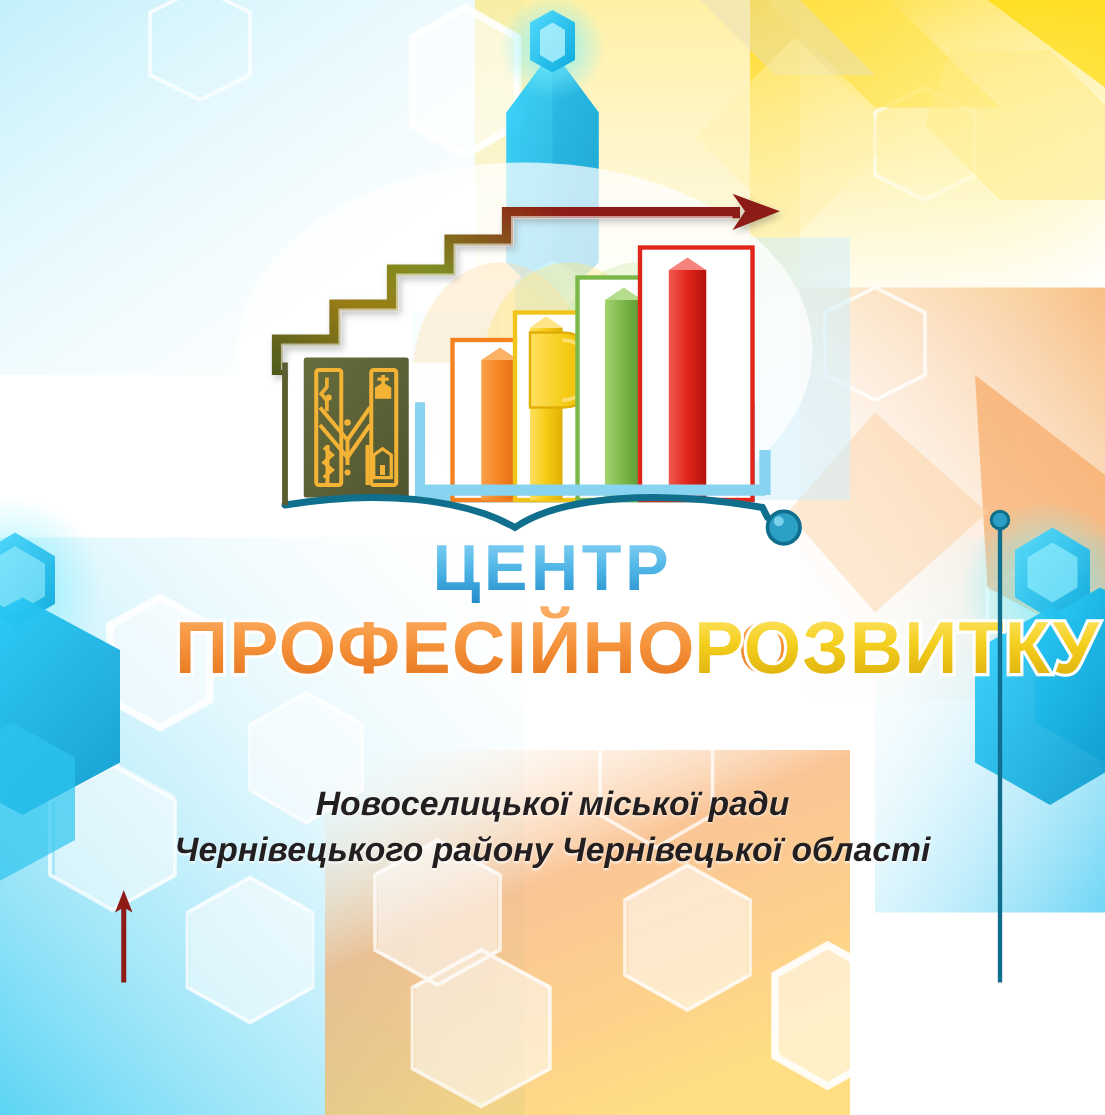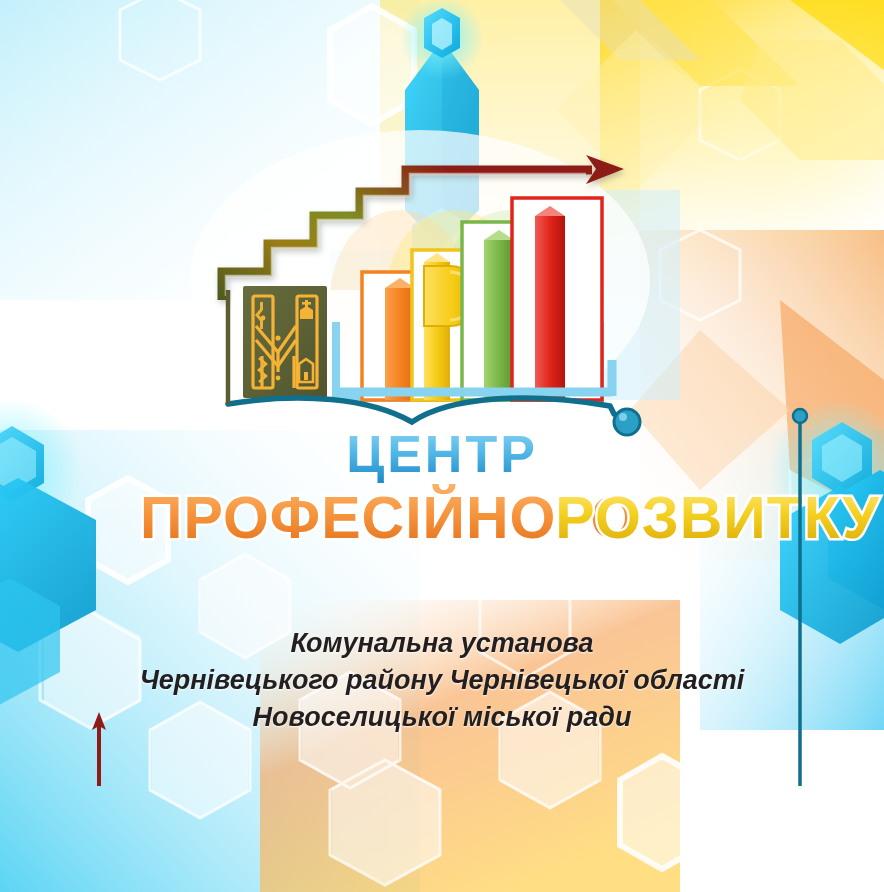--- a/index.html
+++ b/index.html
@@ -361,23 +361,22 @@
         </defs>
         <text x="140" y="52" font-family="'Liberation Sans',sans-serif" font-size="59" font-weight="bold" letter-spacing="1" fill="url(#cOrange)" stroke="#ffffff" stroke-width="5" paint-order="stroke">ПРОФЕСІЙНОГО</text>
         <text x="880" y="52" text-anchor="end" font-family="'Liberation Sans',sans-serif" font-size="59" font-weight="bold" letter-spacing="1" fill="url(#cYellow)" stroke="#ffffff" stroke-width="5" paint-order="stroke">РОЗВИТКУ</text>
       </svg>
     </span>
 
 
   </div>
 
   <div id="subtitle">
-    <span class="s-line">Комунальна установа</span>
+    <span class="s-line">Новоселицької міської ради</span>
     <span class="s-line">Чернівецького району  Чернівецької області</span>
-    <span class="s-line">Новоселицької міської ради</span>
   </div>
 
   <div id="frame">
     <svg width="884" height="892" viewBox="0 0 884 892">
       <defs>
         <linearGradient id="frameGrad" x1="0" y1="0" x2="1" y2="0">
           <stop offset="0" stop-color="#8e1b16"></stop>
           <stop offset=".35" stop-color="#6d7a20"></stop>
           <stop offset=".7" stop-color="#1d7f9e"></stop>
           <stop offset="1" stop-color="#0f6f8c"></stop>

